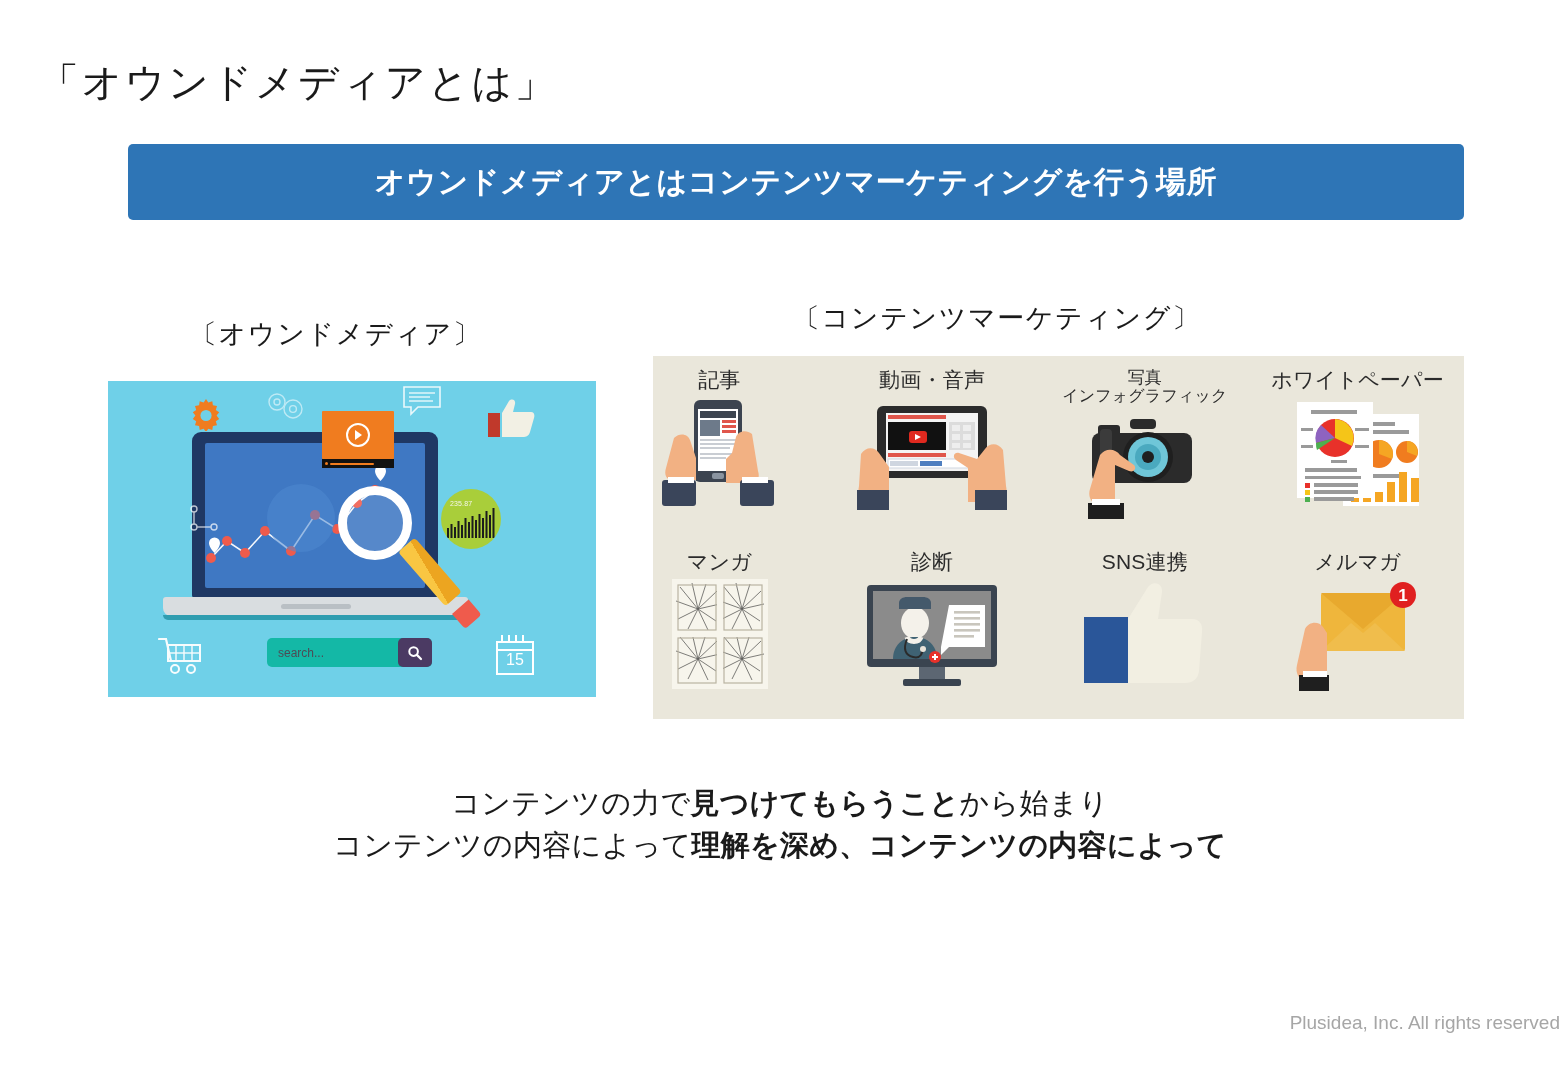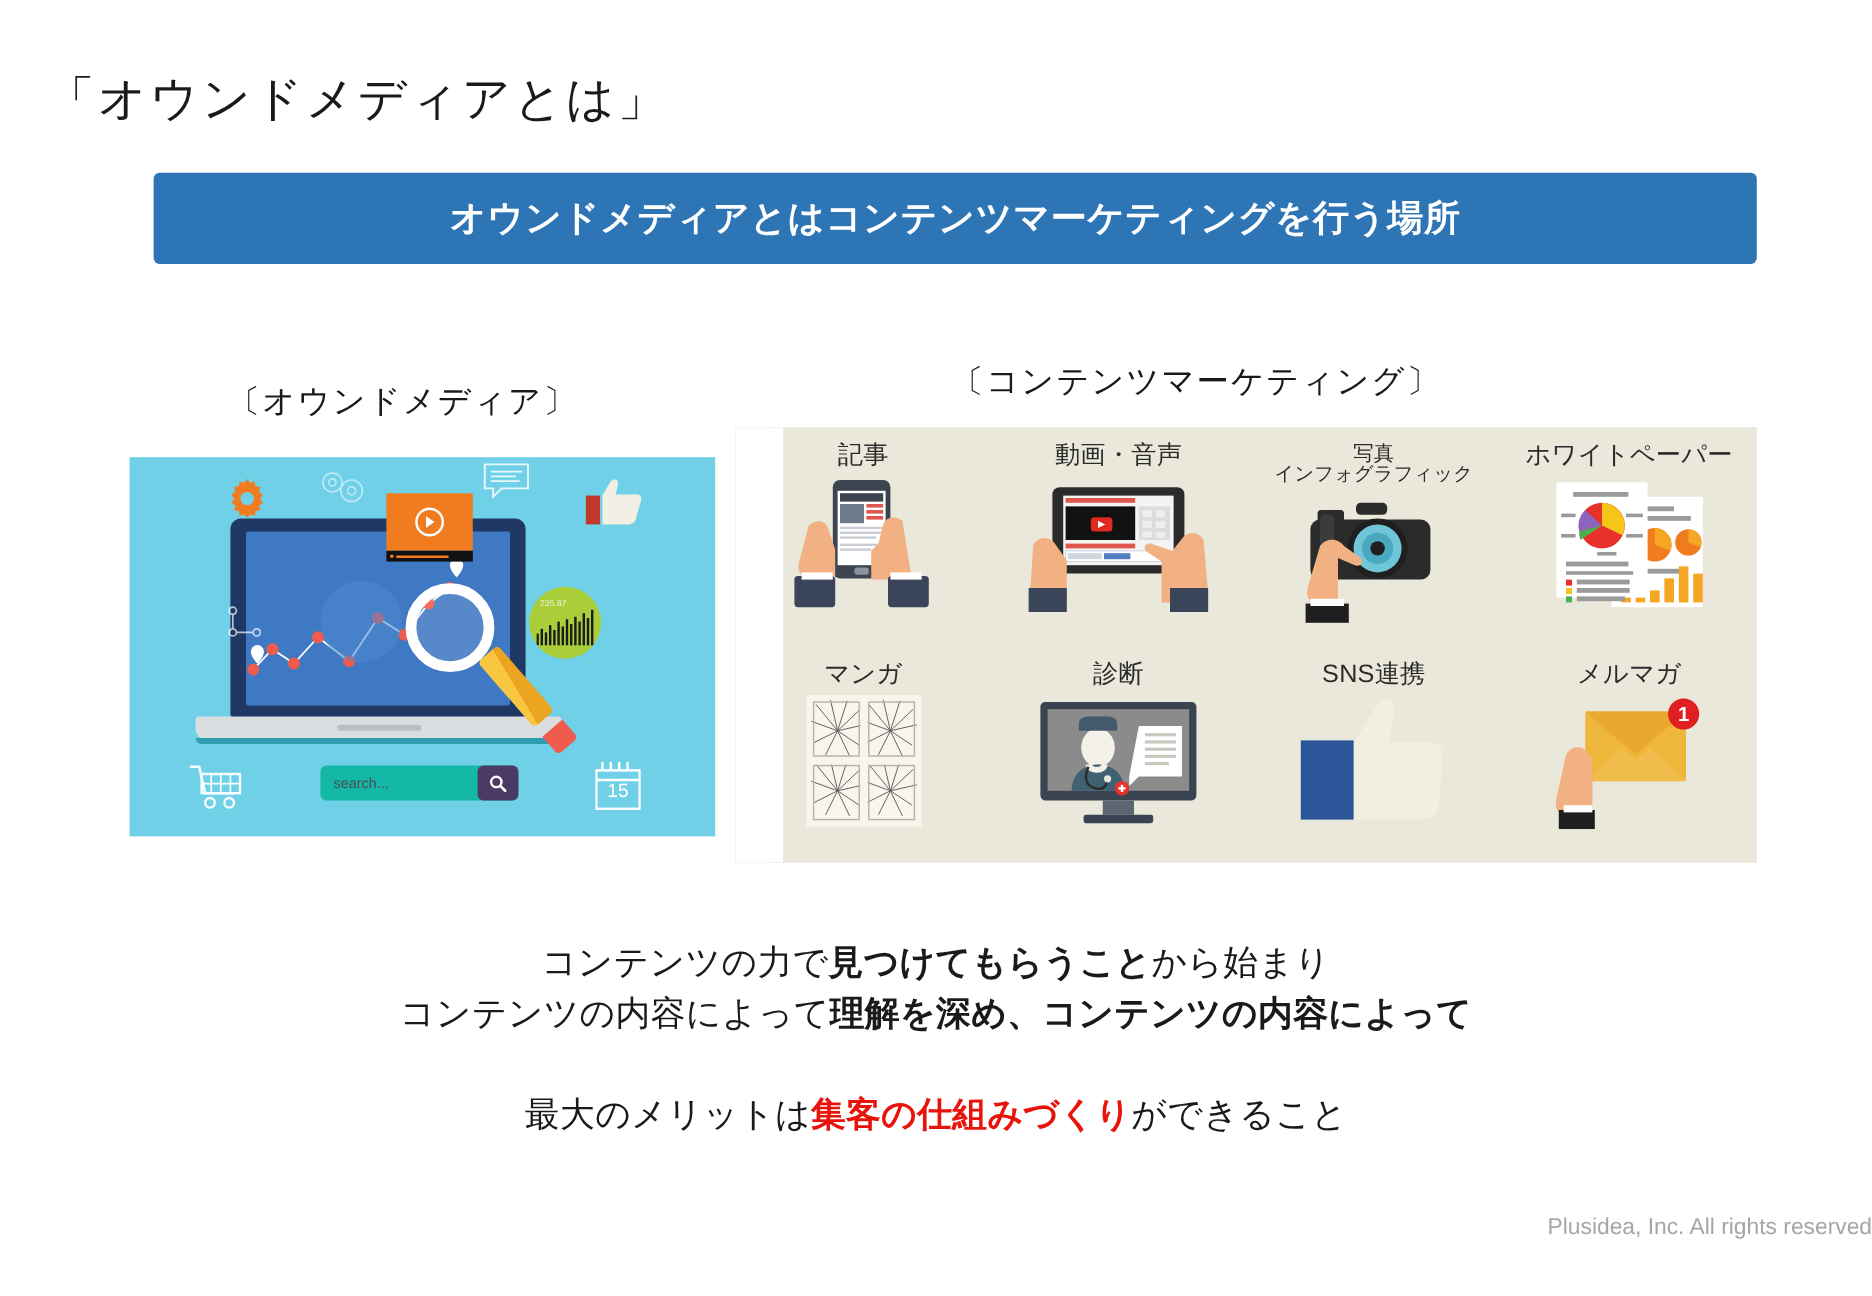--- a/index.html
+++ b/index.html
@@ -738,16 +738,15 @@
         <text x="120" y="22" font-family="Liberation Sans, sans-serif" font-size="17" font-weight="bold" fill="#ffffff" text-anchor="middle">1</text>
       </svg>
     </div>
   </div>
 
 </div>
 
 <div class="copy">
   <span><span>コンテンツの力で</span><b>見つけてもらうこと</b><span>から始まり</span></span><br>
   <span><span>コンテンツの内容によって</span><b>理解を深め、コンテンツの内容によって</b></span>
-  <span class="line3"><span>最大のメリットは</span><span class="red">集客の仕組みづくり</span><span>ができること</span></span>
 </div>
 
 <div class="footer">Plusidea, Inc. All rights reserved</div>
 
 </body></html>

